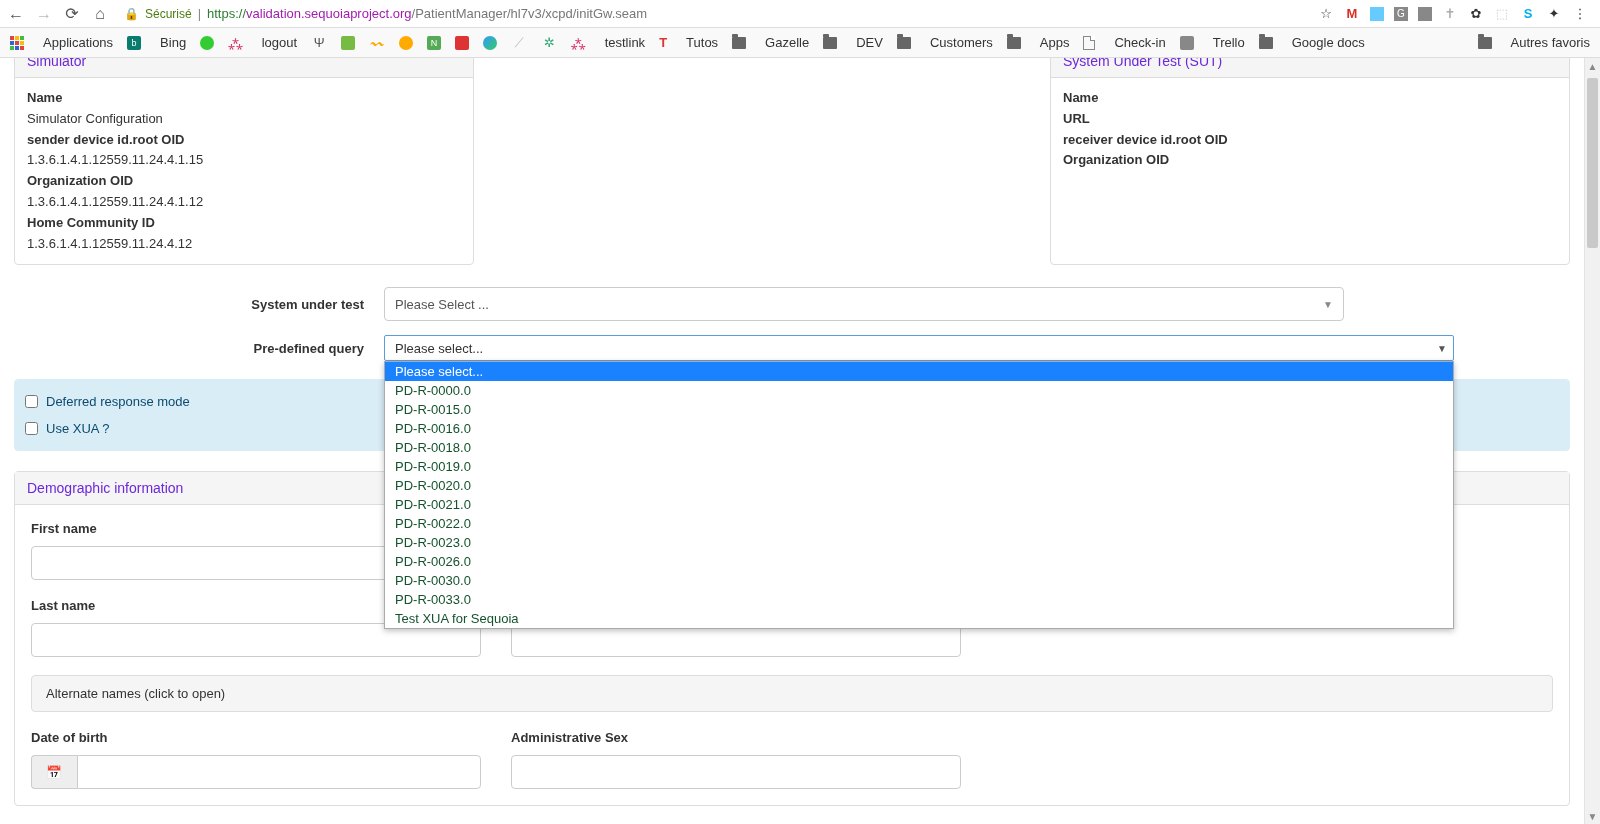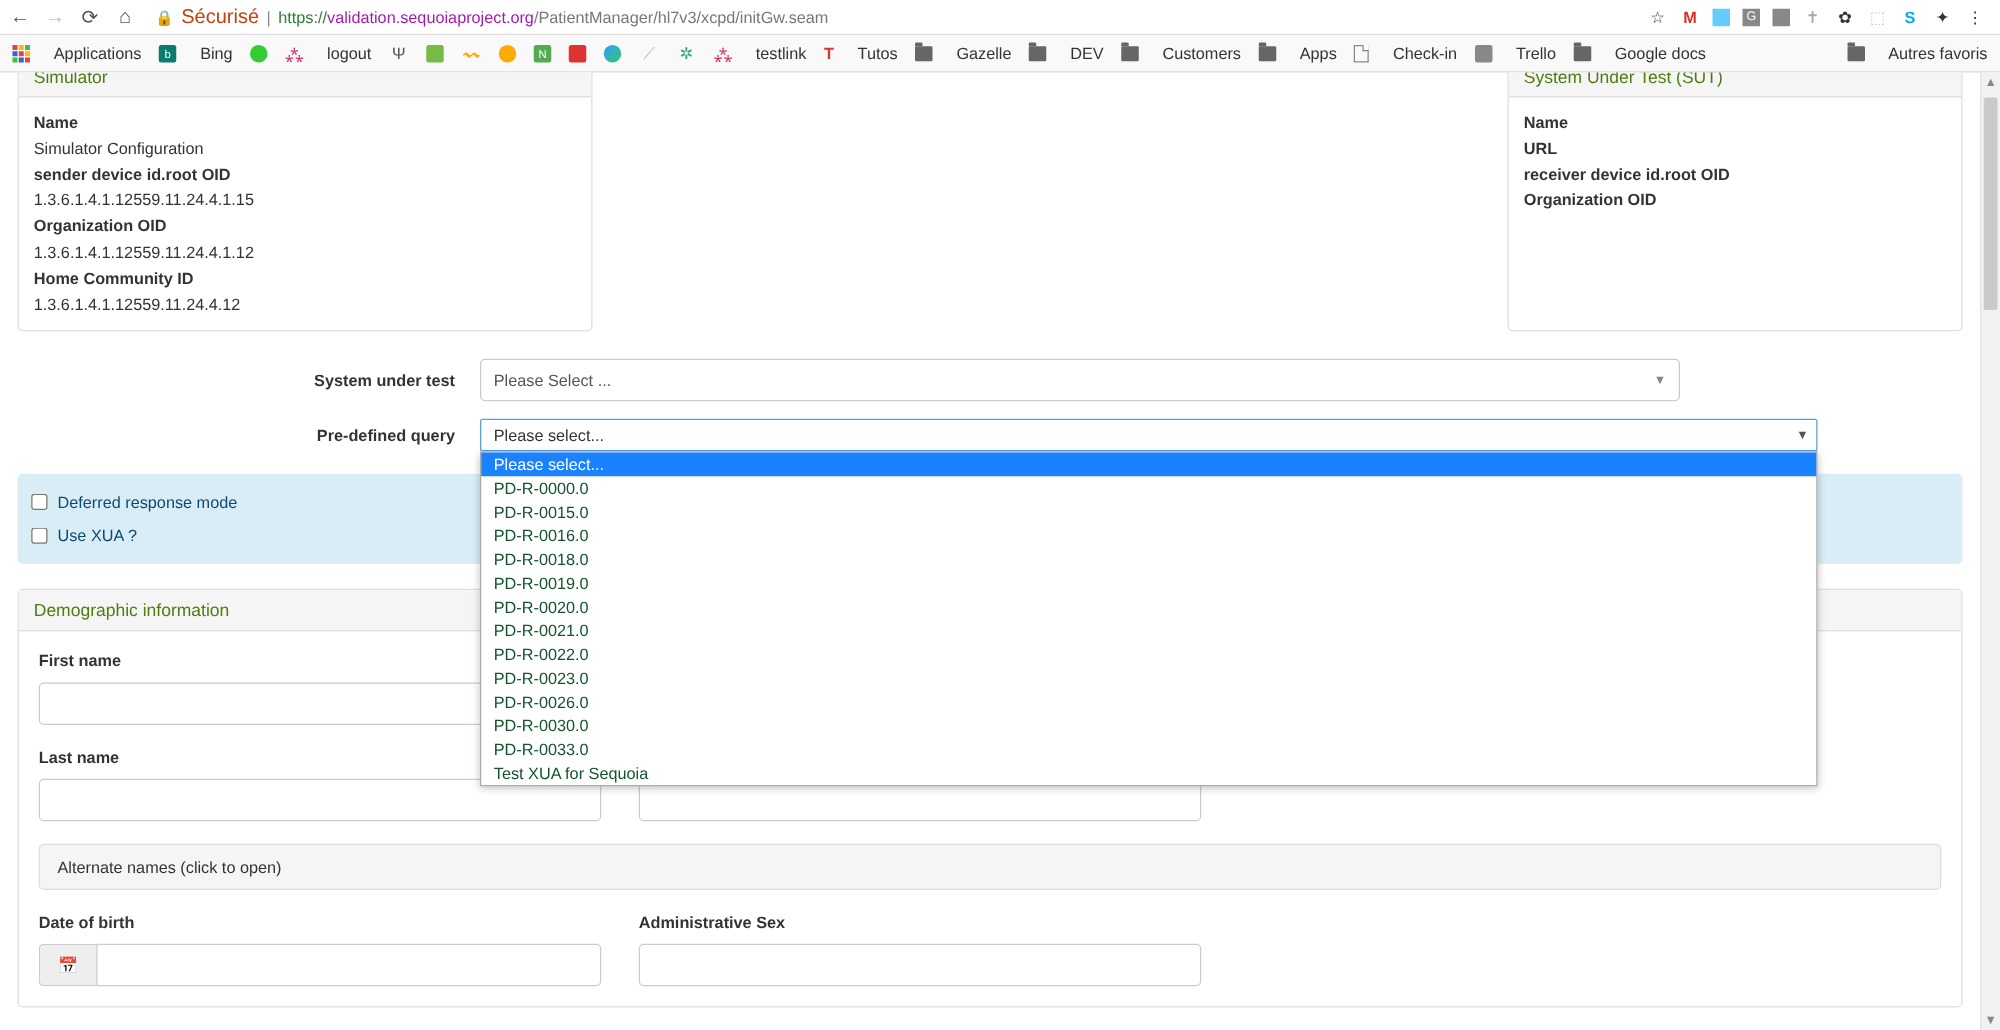--- a/index.html
+++ b/index.html
@@ -4,21 +4,21 @@
 <style>
   * { box-sizing: border-box; margin: 0; padding: 0; font-family: Arial, Helvetica, sans-serif; }
   body { font-size: 13px; color: #333; background: #fff; }
 
   
   .chrome-bar { height: 28px; display: flex; align-items: center; padding: 0 6px; gap: 8px; border-bottom: 1px solid #ddd; }
   .nav-icon { width: 20px; height: 20px; display:flex; align-items:center; justify-content:center; color:#555; font-size:16px; cursor:pointer;}
   .nav-icon.disabled { color:#bbb; }
   .addr-wrap { flex: 1; display:flex; align-items:center; gap:6px; padding-left:6px; }
   .lock { color: #2e7d32; font-size: 12px;}
-  .secure { color:#c2410c; font-size:16px;}
+  .secure { color:#4d7c0f; font-size:12px;}
   .sep-pipe { color:#888; }
   .url-host { color:#a21caf; }
   .url-green { color:#2e7d32; }
   .url-rest { color:#777; }
   .right-icons { display:flex; align-items:center; gap:10px; padding-right:6px;}
   .ic { width:16px; height:16px; display:inline-flex; align-items:center; justify-content:center; font-size:13px;}
 
   
   .bm-bar { height: 30px; display:flex; align-items:center; padding:0 10px; gap:14px; border-bottom:1px solid #ddd; background:#f9f9f9; font-size:13px; color:#333;}
   .bm-item { display:flex; align-items:center; gap:19px; cursor:pointer; white-space:nowrap;}
@@ -42,24 +42,24 @@
   
   .viewport { position:relative; display:flex; height: calc(100vh - 58px); }
   .content { flex:1; overflow:hidden; padding: 0 14px; }
   .vscroll { width: 16px; background:#f1f1f1; border-left:1px solid #e3e3e3; position:relative;}
   .vscroll .arrow{height:16px;display:flex;align-items:center;justify-content:center;color:#888;font-size:10px;cursor:pointer;}
   .vscroll .thumb{position:absolute;left:2px;right:2px;top:20px;height:170px;background:#c9c9c9;border-radius:2px;}
 
   
   .toprow { display:flex; gap:12px; justify-content:space-between; margin-top:0;}
   .panel { border:1px solid #ddd; border-radius:4px; }
-  .panel-head { background:#f5f5f5; border-bottom:1px solid #ddd; padding:8px 12px; font-size:14px; color:#4d7c0f;}
+  .panel-head { background:#f5f5f5; border-bottom:1px solid #ddd; padding:8px 12px; font-size:14px; color:#6d28d9;}
   .panel-body { padding:10px 12px; font-size:13px; line-height:1.6; color:#333;}
   .sim-panel{width:460px;}
-  .sut-panel{width:364px;}
+  .sut-panel{width:520px;}
   .bold{font-weight:bold;}
 
   
   .form-group { display:flex; align-items:center; margin-top:22px;}
   .form-label { width:370px; text-align:right; padding-right:20px; font-weight:bold; font-size:13px;}
   .select-box { flex:1; max-width:960px; border:1px solid #ccc; border-radius:4px; height:34px; display:flex; align-items:center; padding:0 10px; color:#555; background:#fff; position:relative; cursor:pointer;}
   .select-box .caret{position:absolute; right:10px; color:#888; font-size:10px;}
 
   .predef-wrap { position:relative; flex:1; max-width:1070px;}
   .predef-select { border:1px solid #5b9dd9; border-radius:2px; height:26px; display:flex; align-items:center; padding:0 10px; background:#fff; color:#333; font-size:13px; position:relative; cursor:pointer;}

